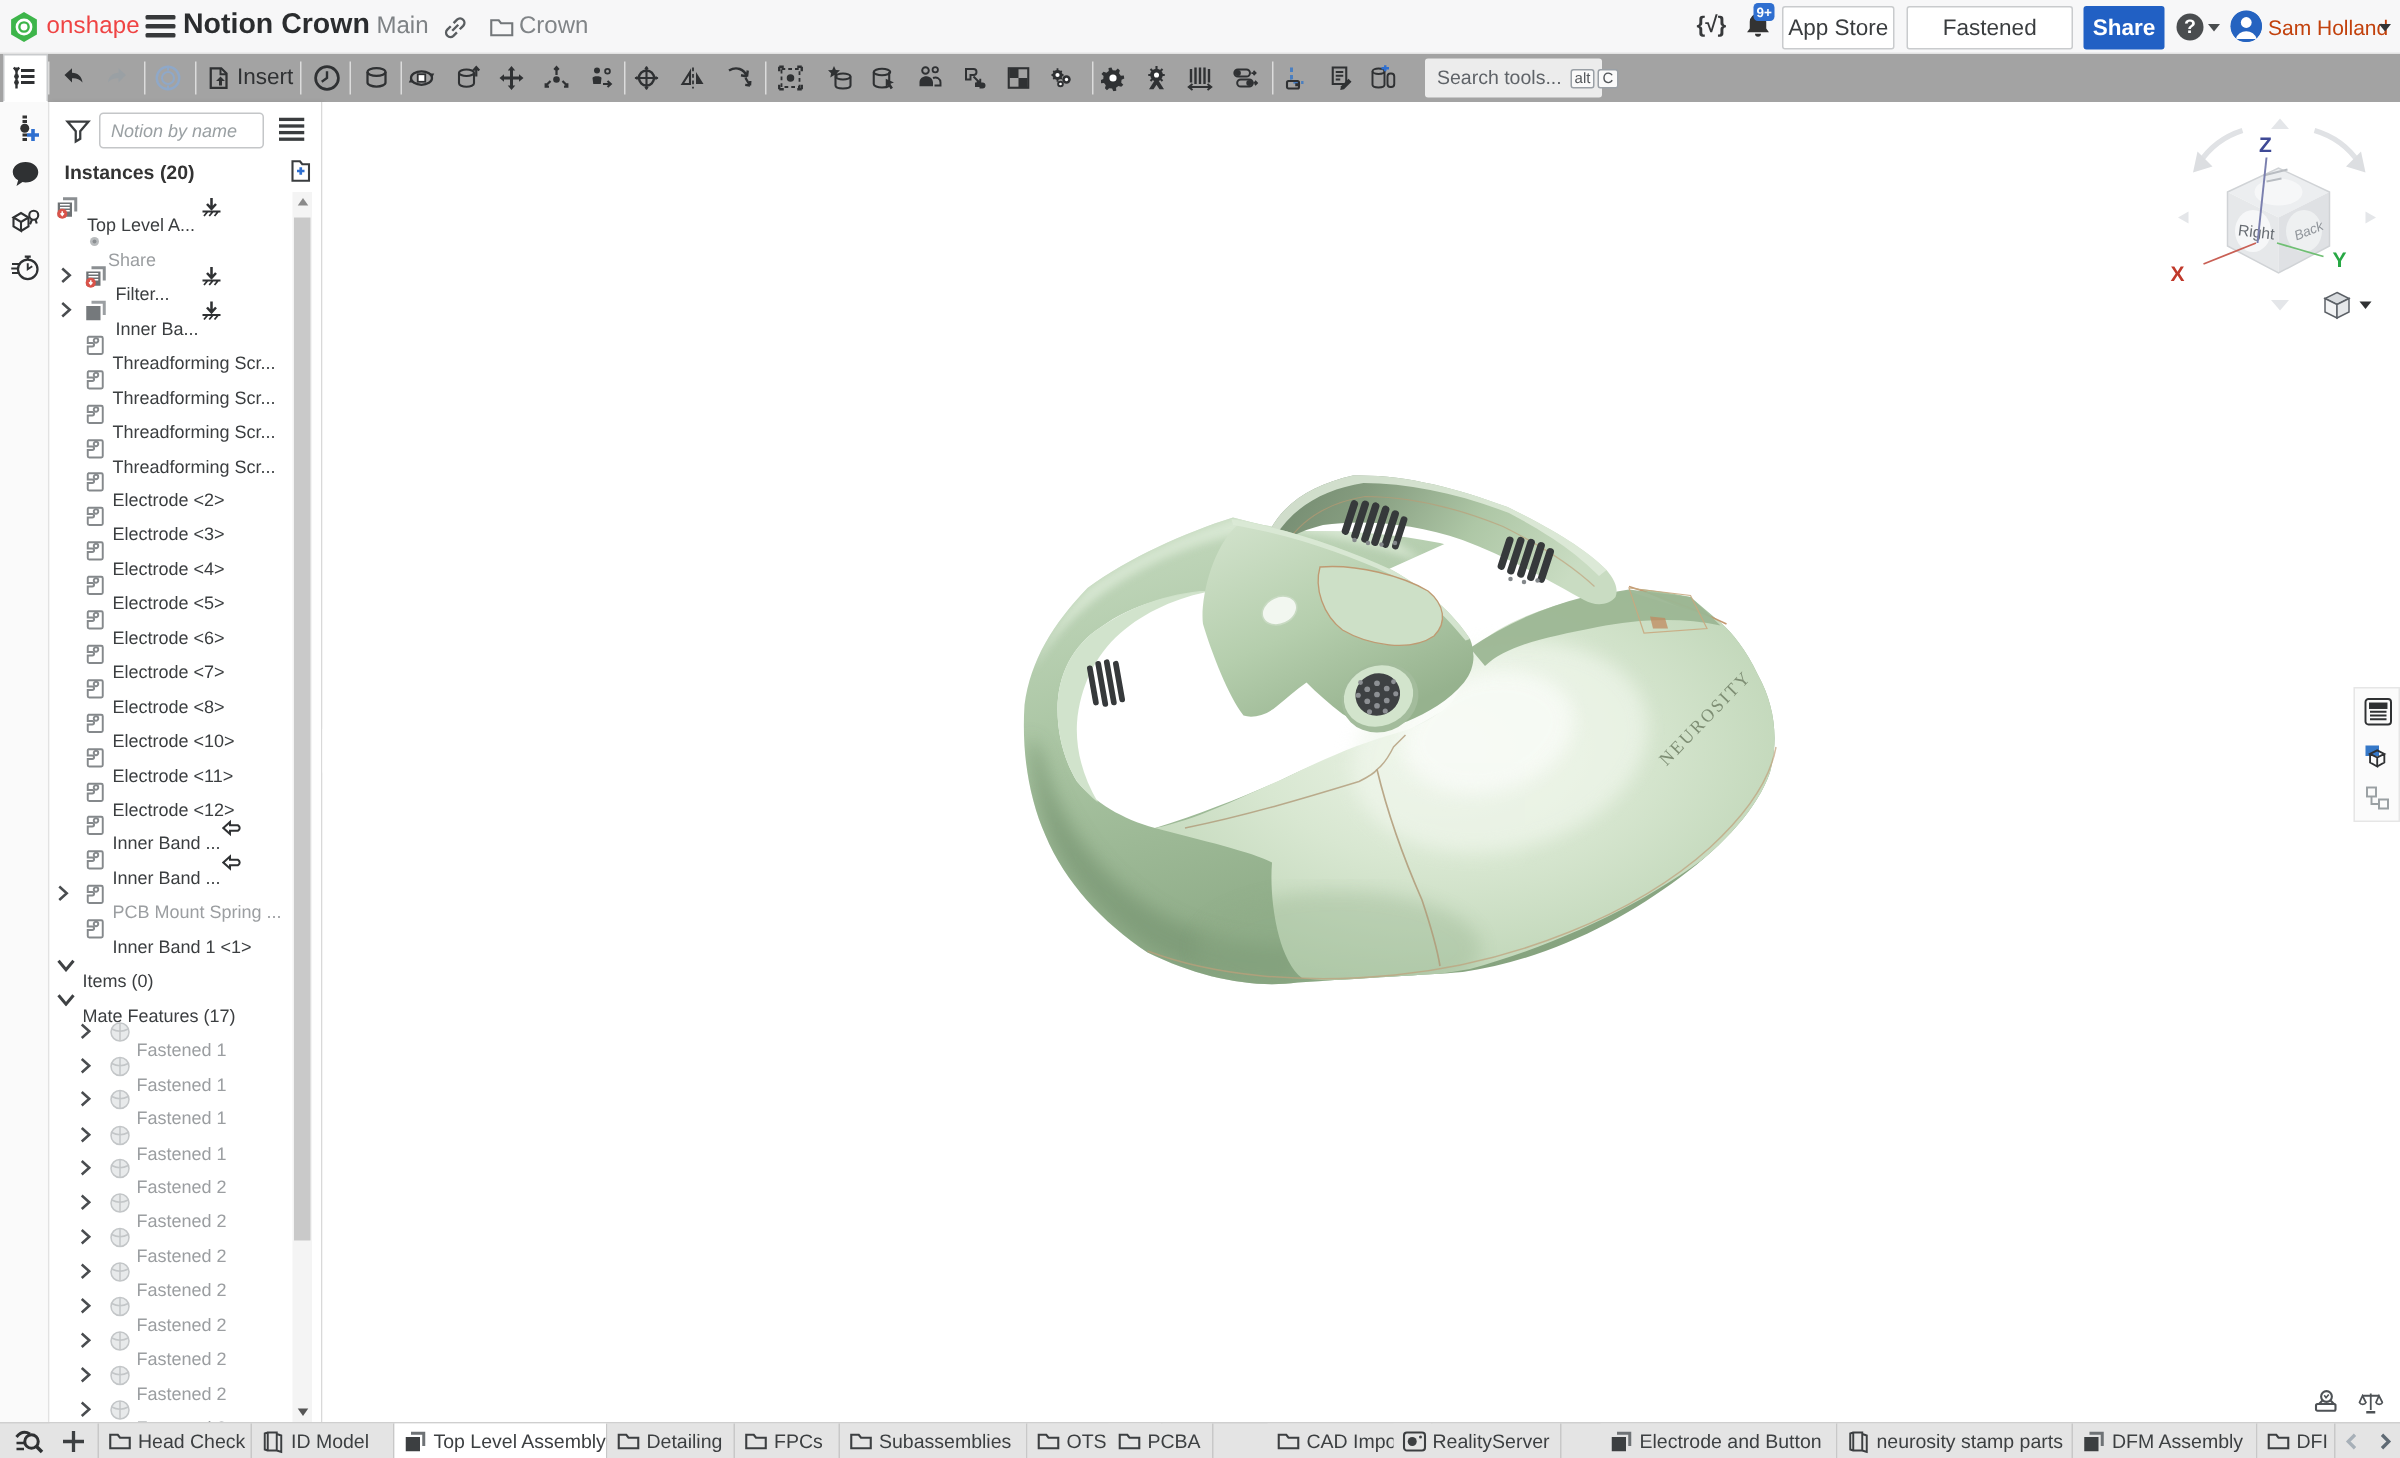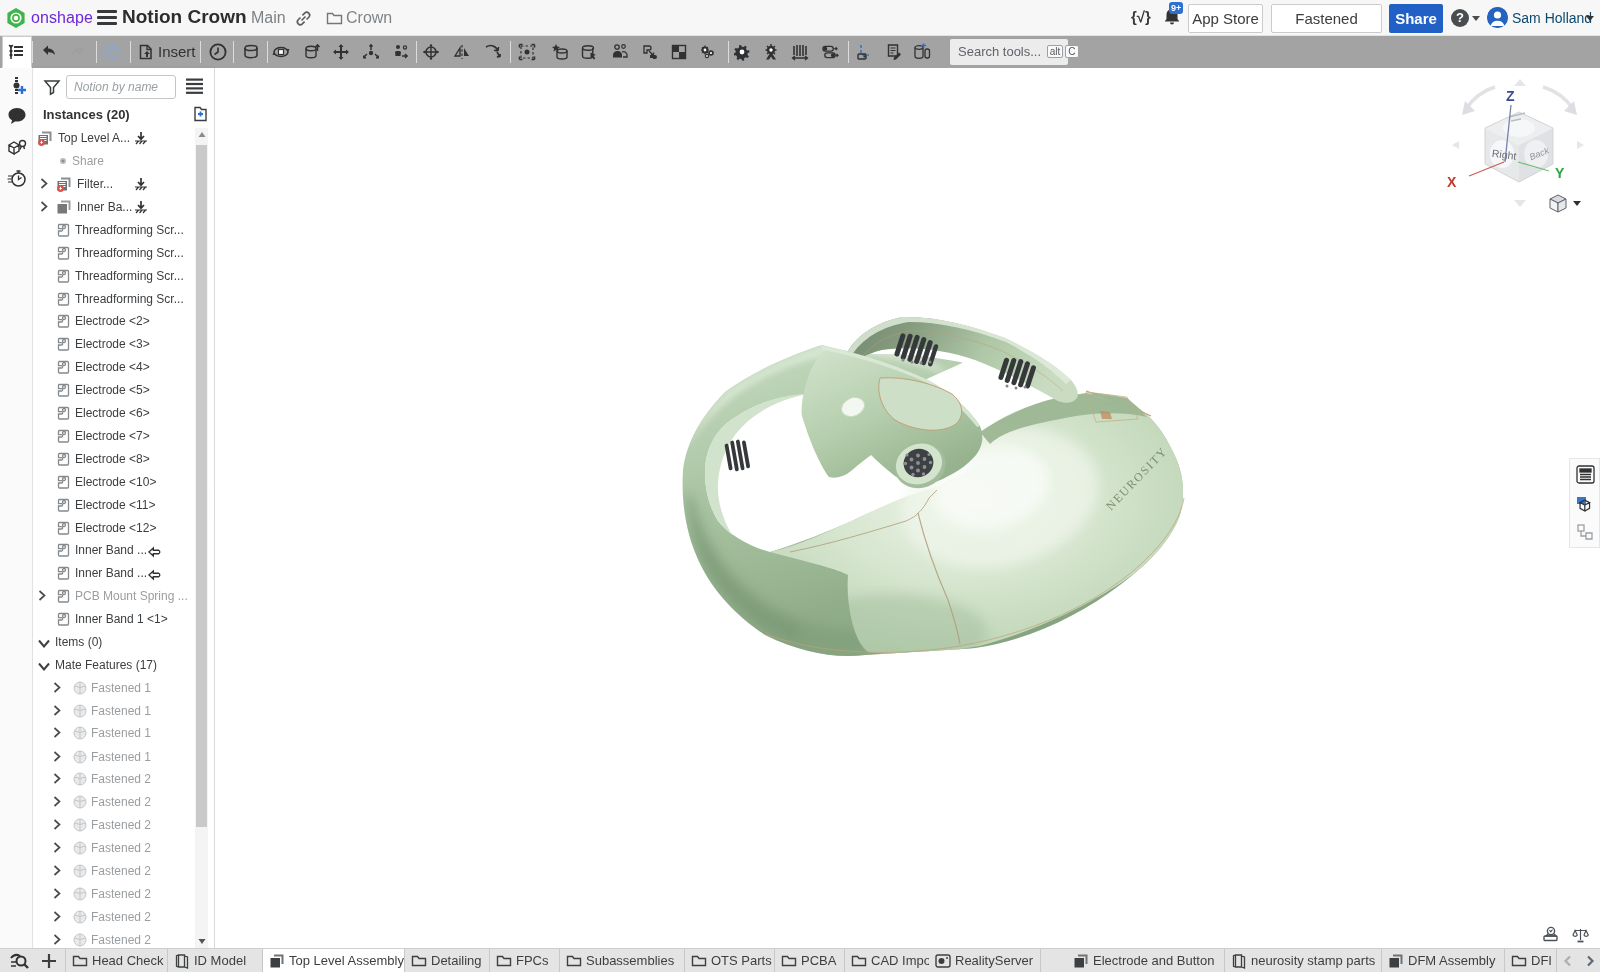--- a/index.html
+++ b/index.html
@@ -2,36 +2,36 @@
 <html><head>
 <meta charset="utf-8">
 <style>
 * { box-sizing: border-box; margin:0; padding:0; }
 html,body { width:1600px; height:972px; overflow:hidden; font-family:"Liberation Sans",sans-serif; background:#fff; }
 #app { position:relative; width:1600px; height:972px; }
 
 
 #hdr { position:absolute; left:0; top:0; width:1600px; height:36px; background:#f7f7f8; border-bottom:1px solid #e3e3e3; }
 #hdr .logo { position:absolute; left:5px; top:7px; }
-#hdr .oname { position:absolute; left:31px; top:9px; font-size:16px; color:#6d28d9; letter-spacing:0.1px; }
+#hdr .oname { position:absolute; left:31px; top:9px; font-size:16px; color:#ef4444; letter-spacing:0.1px; }
 #hdr .burger { position:absolute; left:97px; top:10px; width:20px; height:16px; }
 #hdr .burger div { height:3px; background:#37393b; margin-bottom:3px; border-radius:1px; }
 #hdr .doc { position:absolute; left:122px; top:6px; font-size:19px; font-weight:bold; color:#2b2d2f; }
 #hdr .ws { position:absolute; left:251px; top:9px; font-size:16px; color:#7e8285; }
 #hdr .linkic { position:absolute; left:295px; top:10px; }
 #hdr .folderic { position:absolute; left:326px; top:11px; }
 #hdr .crumb { position:absolute; left:346px; top:9px; font-size:16px; color:#808487; }
 .hbtn { position:absolute; top:4px; height:29px; background:#fff; border:1px solid #c9cbcd; border-radius:2px; font-size:15px; color:#3a3d3f; text-align:center; line-height:27px; }
 #btn-appstore { left:1188px; width:75px; }
 #btn-learning { left:1271px; width:111px; }
 #btn-share { position:absolute; left:1389px; top:4px; width:54px; height:29px; background:#2160c4; border-radius:2px; color:#fff; font-size:15px; font-weight:bold; text-align:center; line-height:29px; }
 #helpc { position:absolute; left:1451px; top:9px; width:18px; height:18px; border-radius:50%; background:#4a4d4f; color:#fff; font-size:13px; font-weight:bold; text-align:center; line-height:18px; }
 #helpcaret { position:absolute; left:1472px; top:16px; width:0; height:0; border-left:4px solid transparent; border-right:4px solid transparent; border-top:5px solid #4a4d4f; }
 #avatar { position:absolute; left:1487px; top:7px; width:21px; height:21px; border-radius:50%; background:#2563c0; overflow:hidden; }
-#uname { position:absolute; left:1512px; top:10px; font-size:14px; color:#0c4a6e;text-align:right; }
+#uname { position:absolute; left:1512px; top:10px; font-size:14px; color:#c2410c;text-align:right; }
 #ucaret { position:absolute; left:1586px; top:16px; width:0; height:0; border-left:4px solid transparent; border-right:4px solid transparent; border-top:5px solid #323437; }
 #vicon { position:absolute; left:1131px; top:8px; font-size:15px; color:#37393b; font-weight:bold; }
 #bellwrap { position:absolute; left:1162px; top:7px; }
 #bellbadge { position:absolute; left:1169px; top:2px; background:#2f6fd0; color:#fff; font-size:9px; border-radius:3px; padding:1px 2px; font-weight:bold; }
 
 
 #tbar { position:absolute; left:0; top:36px; width:1600px; height:32px; background:#a3a3a3; }
 #tbar .tbox { position:absolute; left:2px; top:0px; width:30px; height:32px; background:#fff; border:1px solid #c9cbcd; border-bottom-color:#fff; }
 .tico { position:absolute; top:7px; width:18px; height:18px; }
 .tsep { position:absolute; top:5px; width:1px; height:22px; background:#dcdcdc; }
@@ -40,21 +40,21 @@
 
 
 #lstrip { position:absolute; left:0; top:68px; width:33px; height:880px; background:#fafafa; border-right:1px solid #e4e4e4; }
 #lstrip .si { position:absolute; left:7px; width:20px; height:20px; }
 
 
 #tree { position:absolute; left:33px; top:68px; width:182px; height:880px; background:#fff; border-right:1px solid #d9d9d9; box-shadow:1px 0 3px rgba(0,0,0,0.08); }
 #filterinput { position:absolute; left:33px; top:7px; width:110px; height:24px; border:1px solid #c4c6c8; border-radius:3px; font-style:italic; color:#9aa0a3; font-size:12px; line-height:22px; padding-left:7px; background:#fff; }
 #insthdr { position:absolute; left:10px; top:39px; font-size:13px; font-weight:bold; color:#333; }
 .trow { position:absolute; left:0; width:196px; height:23px; font-size:12px; color:#3b3e40; white-space:nowrap; }
-.trow .lbl { position:absolute; top:4px;text-align:right; }
+.trow .lbl { position:absolute; top:16px;text-align:right; }
 .trow.gray { color:#9b9ea1; }
 .trow .chev { position:absolute; top:5px; }
 .ticon { position:absolute; top:3px; width:16px; height:16px; }
 
 #sbar { position:absolute; left:162px; top:60px; width:13px; height:820px; background:#f4f4f4; }
 #sthumb { position:absolute; left:1px; top:17px; width:11px; height:682px; background:#c9c9c9; }
 #handle { position:absolute; left:215px; top:485px; width:29px; height:31px; background:#fff; border:1px solid #e0e0e0; border-left:none; box-shadow:1px 1px 2px rgba(0,0,0,0.06); }
 
 
 #vp { position:absolute; left:215px; top:68px; width:1385px; height:880px; background:#fff; }
@@ -987,21 +987,21 @@
         </svg>Detailing</div>
       <div class="tab" style="left:490px;width:70px"><svg class="tabico" viewBox="0 0 16 16" fill="none" stroke="#3c3f41" stroke-width="1.4">
           <path d="M1.5 3.5 h5 l1.5 2 h6.5 v7 h-13 z"></path>
         </svg>FPCs</div>
       <div class="tab" style="left:560px;width:125px"><svg class="tabico" viewBox="0 0 16 16" fill="none" stroke="#3c3f41" stroke-width="1.4">
           <path d="M1.5 3.5 h5 l1.5 2 h6.5 v7 h-13 z"></path>
         </svg>Subassemblies</div>
       <div class="tab" style="left:685px;width:90px"><svg class="tabico" viewBox="0 0 16 16" fill="none" stroke="#3c3f41" stroke-width="1.4">
           <path d="M1.5 3.5 h5 l1.5 2 h6.5 v7 h-13 z"></path>
         </svg>OTS Parts</div>
-      <div class="tab" style="left:775px;width:70px"><svg class="tabico" viewBox="0 0 16 16" fill="none" stroke="#3c3f41" stroke-width="1.4">
+      <div class="tab" style="left:739px;width:70px"><svg class="tabico" viewBox="0 0 16 16" fill="none" stroke="#3c3f41" stroke-width="1.4">
           <path d="M1.5 3.5 h5 l1.5 2 h6.5 v7 h-13 z"></path>
         </svg>PCBA</div>
       <div class="tab" style="left:845px;width:110px"><svg class="tabico" viewBox="0 0 16 16" fill="none" stroke="#3c3f41" stroke-width="1.4">
           <path d="M1.5 3.5 h5 l1.5 2 h6.5 v7 h-13 z"></path>
         </svg>CAD Imports</div>
       <div class="tab" style="left:929px;width:112px"><svg class="tabico" viewBox="0 0 16 16">
           <rect x="1" y="2" width="14" height="12" rx="2" fill="none" stroke="#3c3f41" stroke-width="1.4"></rect>
           <circle cx="6.5" cy="8" r="3" fill="#3c3f41"></circle>
           <circle cx="12" cy="5" r="1" fill="#3c3f41"></circle>
         </svg>RealityServer</div>

